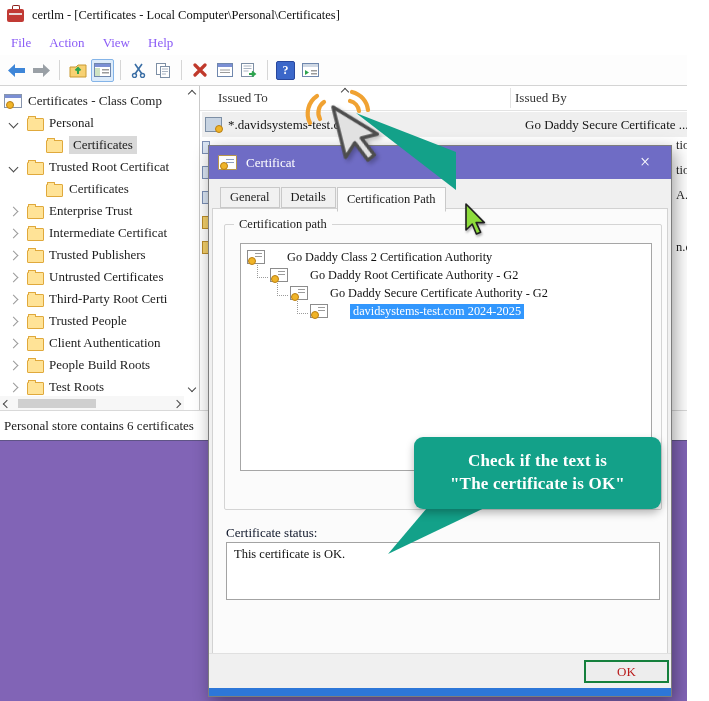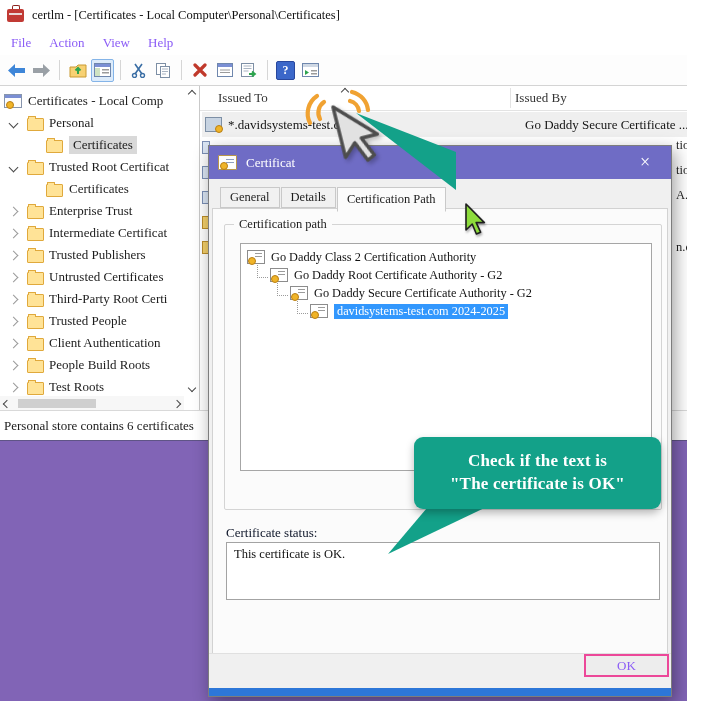--- a/index.html
+++ b/index.html
@@ -75,27 +75,27 @@
   .tab.active{height:25px;background:#fbfbfb;border-bottom:1px solid #fbfbfb;z-index:3}
   .tabpage{position:absolute;left:3px;right:3px;top:62px;height:448px;background:#fbfbfb;border:1px solid #d2d2d2;box-sizing:border-box}
   .groupbox{position:absolute;left:11px;top:15px;width:438px;height:286px;border:1px solid #d4d4d4;border-radius:2px;box-sizing:border-box}
   .gb-legend{position:absolute;left:9px;top:-8px;background:#fbfbfb;padding:0 5px;font-size:12.5px;color:#1c1c1c}
   .pathbox{position:absolute;left:15px;top:18px;width:412px;height:228px;background:#fff;border:1px solid #a6a6a6;overflow:hidden;padding-top:4px;box-sizing:border-box}
   .pitem{display:flex;align-items:center;height:18px;font-size:12.3px;color:#111;white-space:nowrap}
   .pitem .elbow{width:10px;height:12px;border-left:1px dotted #9b9b9b;border-bottom:1px dotted #9b9b9b;transform:translateY(-4px);margin-right:2px;flex:none}
   .ico-pcert{width:16px;height:12px;background:#fff;border:1px solid #8c8c8c;position:relative;flex:none}
   .ico-pcert::before{content:"";position:absolute;left:7px;top:2px;right:2px;height:1px;background:#9c9c9c;box-shadow:0 3px 0 #9c9c9c}
   .ico-pcert::after{content:"";position:absolute;left:0;bottom:-2px;width:6px;height:6px;background:#f0b428;border:1px solid #b97f14;border-radius:50%}
-  .pitem .plabel{margin-left:6px}
+  .pitem .plabel{margin-left:22px}
   .pitem.sel .plabel{background:#3297fd;color:#fff;padding:0 3px}
   .i0{margin-left:6px}.i1{margin-left:16px}.i2{margin-left:36px}.i3{margin-left:56px}
   .certstatus-label{position:absolute;left:13px;top:316px;font-size:13px;color:#0f172a}
   .certstatus-box{position:absolute;left:13px;top:333px;width:434px;height:58px;background:#fff;border:1px solid #a3a3a3;font-size:12.5px;color:#111;padding:4px 7px;box-sizing:border-box}
   .dlg-footer{position:absolute;left:0;right:0;bottom:8px;height:34px;background:#f0f0f0;border-top:1px solid #e0e0e0}
-  .ok-btn{position:absolute;right:2px;top:0;width:85px;height:23px;background:#ededed;border:2px solid #ec4899;font-size:13px;color:#8b5cf6;display:flex;align-items:center;justify-content:center;box-sizing:border-box}
+  .ok-btn{position:absolute;right:2px;top:6px;width:85px;height:23px;background:#ededed;border:2px solid #15803d;font-size:13px;color:#b91c1c;display:flex;align-items:center;justify-content:center;box-sizing:border-box}
   .bluestrip{position:absolute;left:0;right:0;bottom:0;height:8px;background:#2d77d8}
 
   
   #tails{position:absolute;left:0;top:0;width:709px;height:701px;z-index:20;pointer-events:none}
   #cursors{position:absolute;left:0;top:0;width:709px;height:701px;z-index:30;pointer-events:none}
   .callout{position:absolute;z-index:21;background:#13a189;color:#fff;border-radius:9px;display:flex;flex-direction:column;align-items:center;justify-content:center;text-align:center;font-size:17px;font-weight:600;letter-spacing:.2px;box-shadow:0 4px 9px rgba(0,0,0,.28);line-height:1.35}
   #c1{left:455px;top:148px;width:146px;height:50px}
   #c2{left:414px;top:437px;width:247px;height:72px}
 </style>
 </head>
@@ -192,21 +192,21 @@
           </svg>
         </span>
     </div>
 
     <div class="main">
 
       <div class="tree-panel">
         <div class="tree-rows">
           <div class="trow l0">
             <span class="ico-root"></span>
-            <span class="tlabel">Certificates - Local Comp</span>
+            <span class="tlabel">Certificates - Class Comp</span>
           </div>
           <div class="trow l1">
             <span class="chevbox">
                 <span class="chev down"></span>
               </span>
             <span class="ico-folder"></span>
             <span class="tlabel">Personal</span>
           </div>
           <div class="trow l2 sel">
             <span class="ico-folder"></span>

